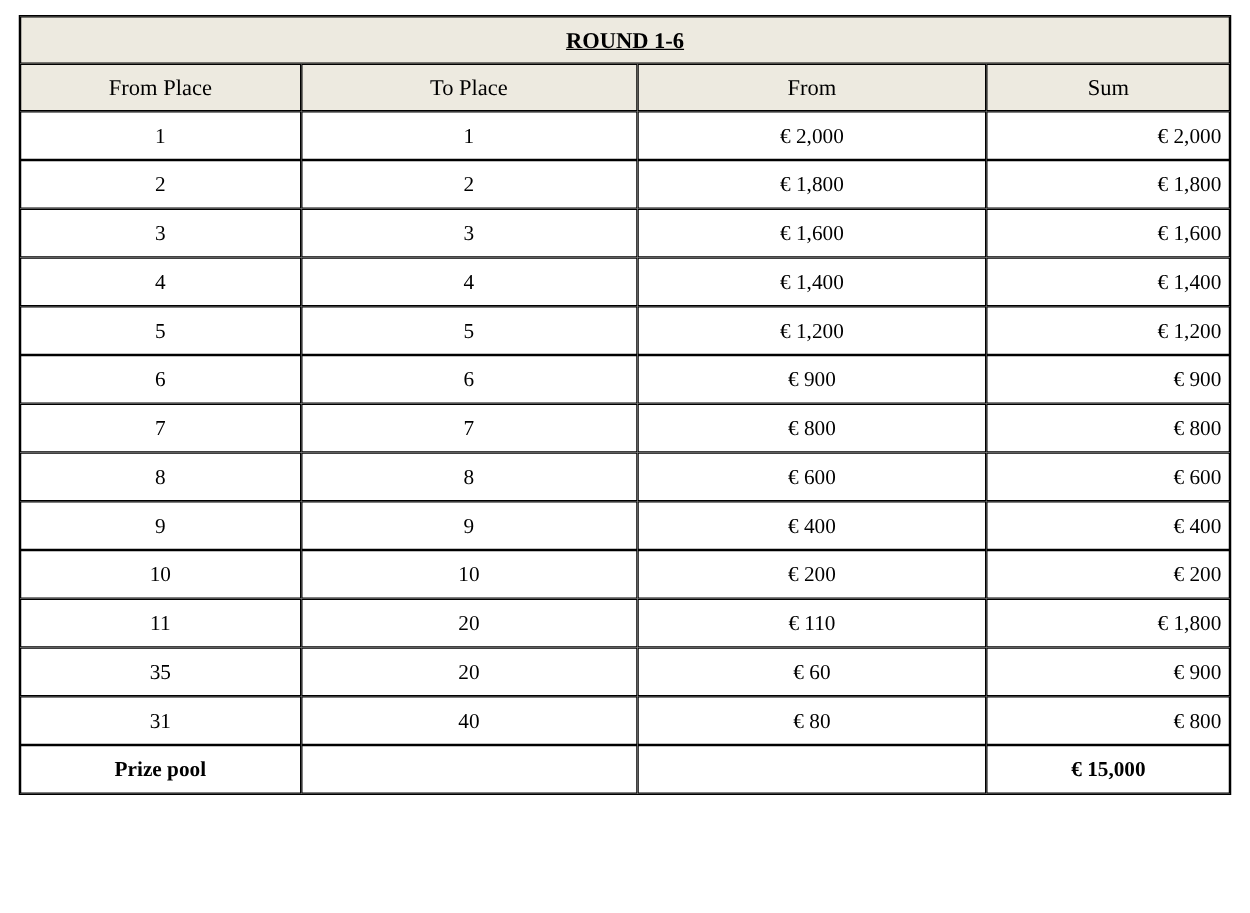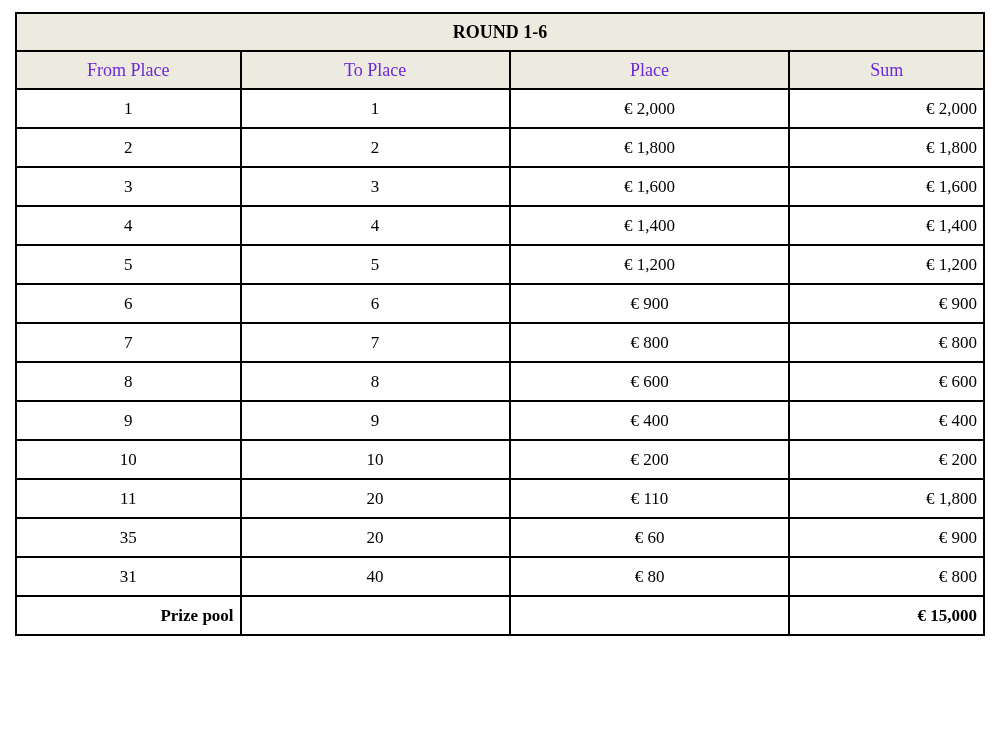--- a/index.html
+++ b/index.html
@@ -37,41 +37,42 @@
     vertical-align: middle;
     overflow: hidden;
     white-space: nowrap;
   }
   tr.title-row td {
     height: 38px;
     background: #EDEAE0;
     text-align: center;
     font-weight: bold;
     font-size: 18px;
+    text-decoration: underline;
   }
   tr.header-row th {
     height: 38px;
     background: #EDEAE0;
-    color: #6d28d9;
+    color: #000000;
     font-weight: normal;
     text-align: center;
     font-size: 18px;
   }
   tr.data-row td {
     height: 39px;
     background: #ffffff;
     text-align: center;
   }
   tr.data-row td.sum-cell {
     text-align: right;
   }
   tr.footer-row td {
     height: 39px;
     background: #ffffff;
-    text-align: right;
+    text-align: center;
     font-weight: bold;
   }
 </style>
 </head>
 <body>
 
 <div class="page">
   <table class="prize-table">
     <colgroup>
       <col class="c1">
@@ -79,21 +80,21 @@
         <col class="c3">
         <col class="c4">
     </colgroup>
     <tbody>
       <tr class="title-row">
         <td colspan="4">ROUND 1-6</td>
       </tr>
       <tr class="header-row">
         <th>From Place</th>
         <th>To Place</th>
-        <th>Place</th>
+        <th>From</th>
         <th>Sum</th>
       </tr>
     </tbody>
     <tbody id="table-body">
   <tr class="data-row">
     <td>1</td>
     <td>1</td>
     <td>€ 2,000</td>
     <td class="sum-cell">€ 2,000</td>
   </tr>

